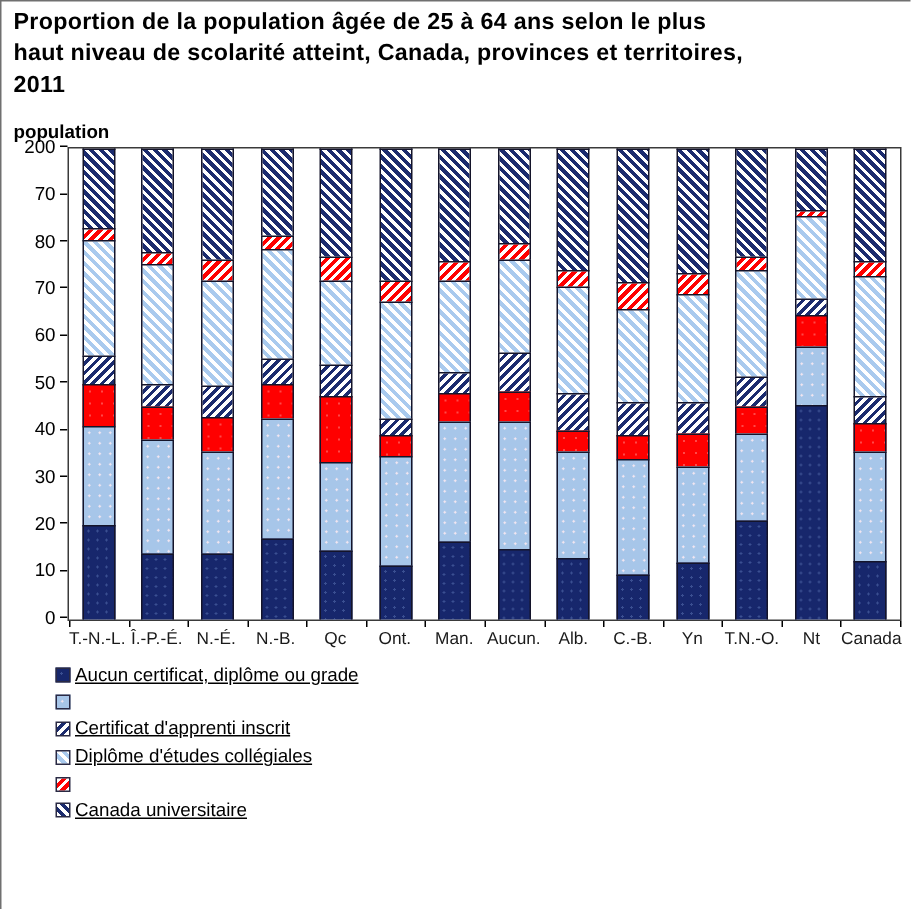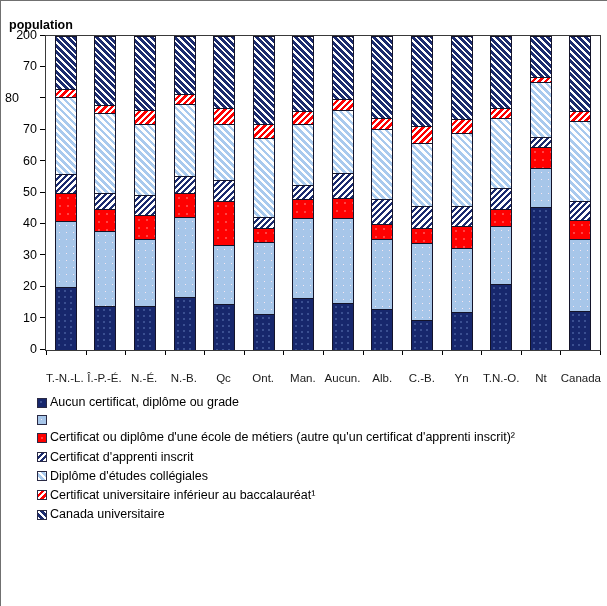--- a/index.html
+++ b/index.html
@@ -44,32 +44,33 @@
   .solid-red{background-color:#FF0000;
     background-image:radial-gradient(rgba(255,160,160,0.45) 0.7px, transparent 0.8px);
     background-size:8px 8px;}
   
   .hatch-navy-wide{background:repeating-linear-gradient(45deg,#fff 0 2px,#1B2B6E 2px 4.6px);}
   .hatch-navy-fine{background:repeating-linear-gradient(135deg,#fff 0 2.2px,#1B2B6E 2.2px 4.4px);}
   .hatch-lightblue{background:repeating-linear-gradient(45deg,#fff 0 2.4px,#A9CAEE 2.4px 5px);}
   .hatch-red{background:repeating-linear-gradient(135deg,#fff 0 2.2px,#FF0000 2.2px 4.6px);}
   .xticks{display:flex;justify-content:space-between;height:4px;margin-left:1px;}
   .xticks span{width:1px;height:4px;background:#000;}
-  .xlabels{display:flex;margin-top:17px;justify-content:center;}
+  .xlabels{display:flex;margin-top:2px;justify-content:center;}
   .xlabels .xlabel{flex:1;text-align:center;font-size:11.5px;color:#1a1a1a;white-space:nowrap;}
   .xtitle{text-align:center;font-size:12.5px;font-weight:bold;margin-top:6px;}
   .legend{margin-top:12px;margin-left:28px;}
-  .lrow{display:flex;align-items:center;margin-bottom:6.2px;}
+  .lrow{display:flex;align-items:center;margin-bottom:6.2px;text-decoration:underline;}
   .swatch{width:10px;height:10px;flex:0 0 10px;border:1px solid #2a2a44;margin-right:3px;box-sizing:border-box;}
   .lrow .ltext{font-size:12.5px;line-height:13px;}
 </style>
 </head>
 <body>
 
 <div class="page">
+  <div class="title">Proportion de la population âgée de 25 à 64 ans selon le plus haut niveau de scolarité atteint, Canada, provinces et territoires, 2011</div>
   <div class="ylab">population</div>
   <div class="chart-wrap">
     <div class="yaxis" id="yaxis">
         <div class="ytick" style="top: 100%;">
           <span class="ylabel">0</span>
           <span class="tickmark"></span>
         </div>
         <div class="ytick" style="top: 90%;">
           <span class="ylabel">10</span>
           <span class="tickmark"></span>
@@ -91,21 +92,21 @@
           <span class="tickmark"></span>
         </div>
         <div class="ytick" style="top: 40%;">
           <span class="ylabel">60</span>
           <span class="tickmark"></span>
         </div>
         <div class="ytick" style="top: 30%;">
           <span class="ylabel">70</span>
           <span class="tickmark"></span>
         </div>
-        <div class="ytick" style="top: 20%; gap: 18px;">
+        <div class="ytick" style="top: 20%;">
           <span class="ylabel">80</span>
           <span class="tickmark"></span>
         </div>
         <div class="ytick" style="top: 10%;">
           <span class="ylabel">70</span>
           <span class="tickmark"></span>
         </div>
         <div class="ytick" style="top: 0%;">
           <span class="ylabel">200</span>
           <span class="tickmark"></span>
@@ -305,33 +306,28 @@
   </div>
   <div class="legend" id="legend">
       <div class="lrow">
         <span class="swatch solid-navy"></span>
         <span class="ltext">Aucun certificat, diplôme ou grade</span>
       </div>
       <div class="lrow">
         <span class="swatch solid-lightblue"></span>
       </div>
       <div class="lrow">
-        <span class="swatch solid-red"></span>
-        <span class="ltext">Certificat ou diplôme d'une école de métiers (autre qu'un certificat d'apprenti inscrit)²</span>
-      </div>
-      <div class="lrow">
         <span class="swatch hatch-navy-fine"></span>
         <span class="ltext">Certificat d'apprenti inscrit</span>
       </div>
       <div class="lrow">
         <span class="swatch hatch-lightblue"></span>
         <span class="ltext">Diplôme d'études collégiales</span>
       </div>
       <div class="lrow">
         <span class="swatch hatch-red"></span>
-        <span class="ltext">Certificat universitaire inférieur au baccalauréat¹</span>
       </div>
       <div class="lrow">
         <span class="swatch hatch-navy-wide"></span>
         <span class="ltext">Canada universitaire</span>
       </div>
     </div>
 </div>
 
 </body></html>

